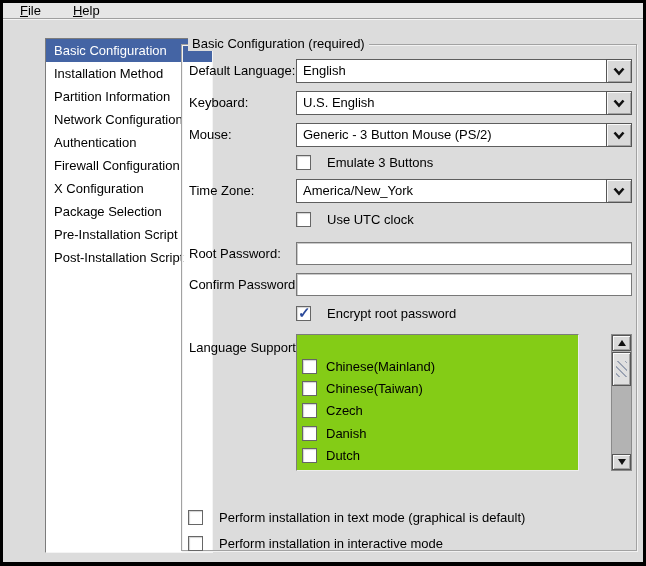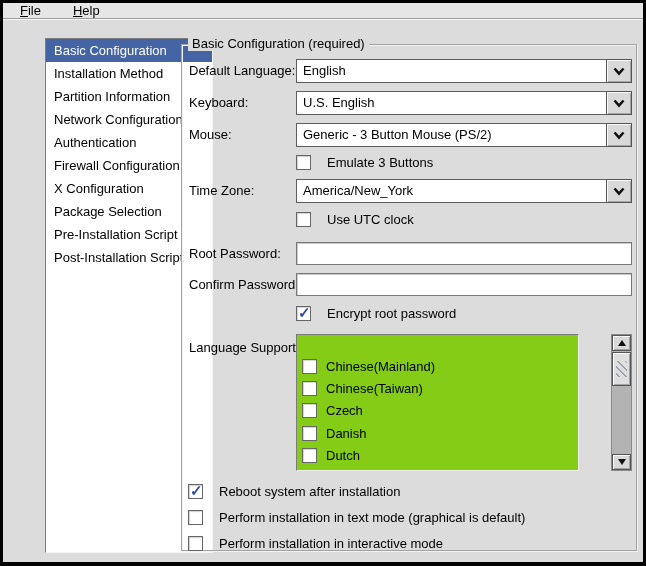--- a/index.html
+++ b/index.html
@@ -189,24 +189,20 @@
             <span class="arrow-up"></span>
           </div>
         <div class="sthumb">
             <span class="grip"></span>
           </div>
         <div class="sbtn down">
             <span class="arrow-down"></span>
           </div>
       </div>
 
-      <div class="chk" style="top:437px;left:6px;">
-        <span class="cbox checked"></span>
-        <span class="clabel">Reboot system after installation</span>
-      </div>
       <div class="chk" style="top:463px;left:6px;">
         <span class="cbox"></span>
         <span class="clabel">Perform installation in text mode (graphical is default)</span>
       </div>
       <div class="chk" style="top:489px;left:6px;">
         <span class="cbox"></span>
         <span class="clabel">Perform installation in interactive mode</span>
       </div>
 
     </div>

